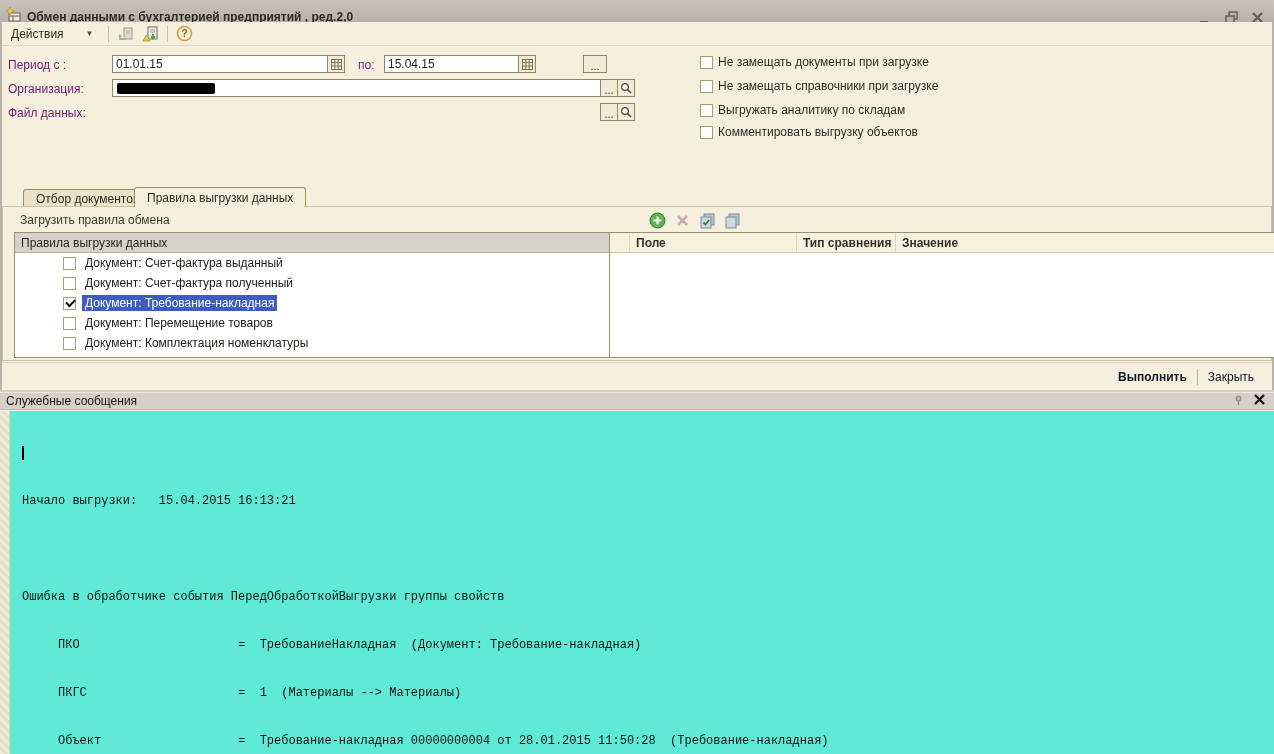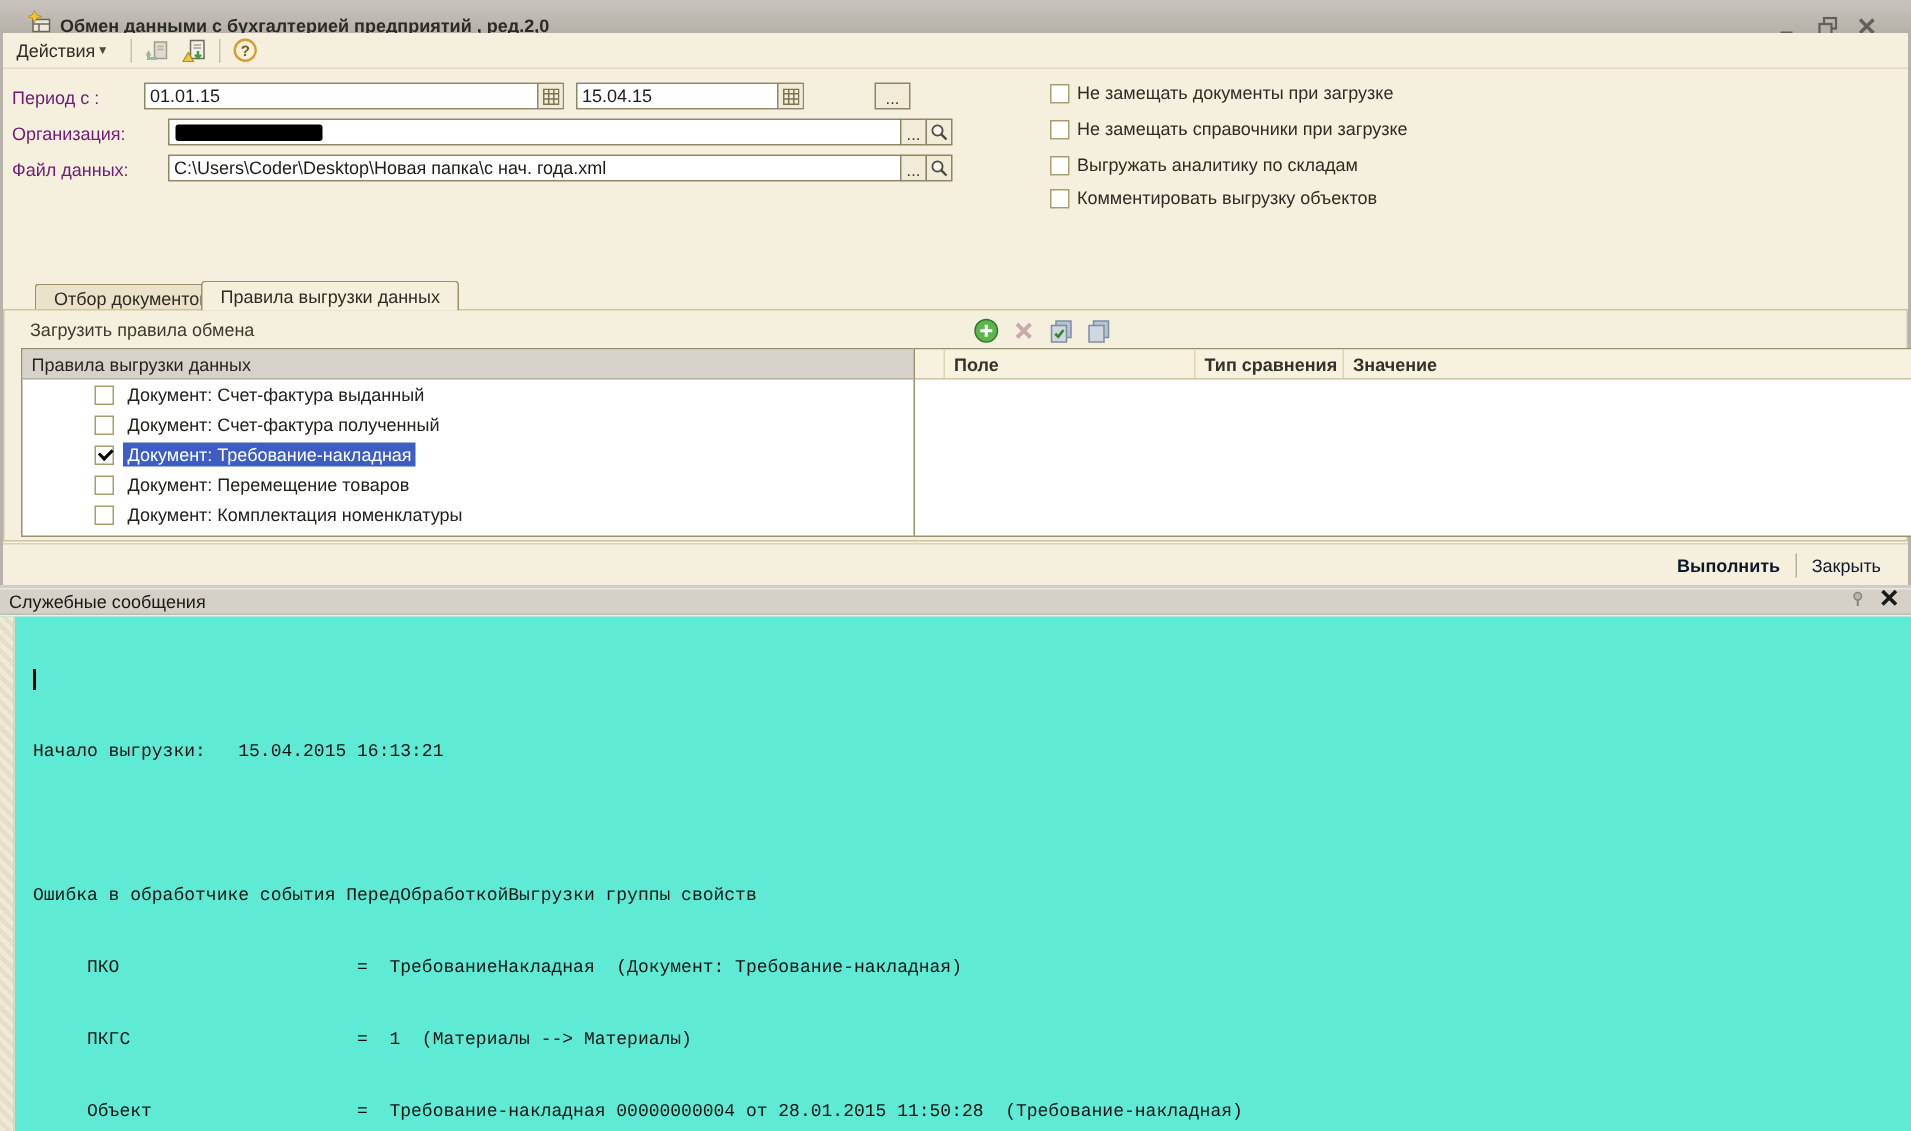--- a/index.html
+++ b/index.html
@@ -3,49 +3,49 @@
 <meta charset="utf-8">
 <style>
   * { margin:0; padding:0; box-sizing:border-box; }
   html,body { width:1274px; height:754px; overflow:hidden; background:#fff; }
   body { font-family:"Liberation Sans", sans-serif; }
   .window { position:relative; width:1274px; height:754px; background:#f5f0dd; overflow:hidden; }
 
   
   .titlebar { position:absolute; left:0; top:0; right:0; height:35px;
     background:linear-gradient(#c8c4bd,#aba79f); border-bottom:1px solid #8f8b84;
-    display:flex; align-items:center; padding:0 19px; gap:5px; }
+    display:flex; align-items:center; padding:0 6px; gap:5px; }
   .title-text { font-size:12px; font-weight:bold; color:#2b2b27; }
   .win-controls { margin-left:auto; display:flex; gap:12px; align-items:center; padding-right:4px; }
   .wc { width:14px; height:14px; display:flex; align-items:flex-end; justify-content:center; cursor:default; }
 
   
   .toolbar { position:absolute; left:0; top:22px; right:0; height:24px; background:#f5f0dd;
     border-bottom:1px solid #e0d9c0; display:flex; align-items:center; padding:0 4px; gap:4px; }
-  .actions-btn { display:flex; align-items:center; gap:1px; font-size:12px; color:#2e2c24;
+  .actions-btn { display:flex; align-items:center; gap:22px; font-size:12px; color:#2e2c24;
     background:transparent; border:1px solid transparent; padding:2px 6px; font-family:inherit; }
   .dd-arrow { font-size:8px; color:#4e4a3e; }
   .tsep { width:1px; height:16px; background:#c9c2a6; margin:0 3px; }
   .tbtn { width:20px; height:20px; display:flex; align-items:center; justify-content:center; }
 
   
   .side-border { position:absolute; top:22px; width:2px; height:368px; background:#b7b3ab; }
   .side-border.left { left:0; } .side-border.right { right:0; }
 
   
   .flabel { position:absolute; font-size:12px; color:#701a75; }
   .lbl-period { left:8px; top:58px; }
   .lbl-to { left:358px; top:58px; }
   .lbl-org { left:8px; top:82px; }
   .lbl-file { left:8px; top:106px; }
 
   .field { position:absolute; height:18px; background:#fff; border:1px solid #8d8768; display:flex; align-items:stretch; }
   .field input { flex:1; border:none; outline:none; font-size:12px; font-family:inherit; color:#1d1d18; padding:0 3px; background:transparent; min-width:0; }
   .cal-btn { width:17px; border-left:1px solid #8d8768; background:#f1ecd7; display:flex; align-items:center; justify-content:center; }
-  .f-period-from { left:96px; top:55px; width:280px; }
+  .f-period-from { left:112px; top:55px; width:233px; }
   .f-period-to { left:384px; top:55px; width:152px; }
   .f-org { left:112px; top:79px; width:489px; position:absolute; }
   .f-file { left:112px; top:103px; width:489px; }
   .redaction { position:absolute; left:4px; top:3px; width:98px; height:11px; background:#000; border-radius:2px; }
 
   .mini-btn { position:absolute; height:18px; background:#f1ecd7; border:1px solid #8d8768;
     font-size:11px; color:#3a382e; display:flex; align-items:flex-end; justify-content:center; padding-bottom:3px; line-height:6px; }
   .dots-period { left:583px; top:55px; width:24px; }
   .dots-org { left:600px; top:79px; width:18px; }
   .mag-org { left:617px; top:79px; width:18px; align-items:center; padding-bottom:0; }
@@ -227,23 +227,20 @@
     <span class="redaction"></span>
   </div>
   <div class="mini-btn dots-org">...</div>
   <div class="mini-btn mag-org">
     <svg width="12" height="12" viewBox="0 0 12 12">
         <circle cx="5" cy="5" r="3.4" fill="#fbf9f1" stroke="#4a4a40" stroke-width="1.2"></circle>
         <line x1="7.6" y1="7.6" x2="11" y2="11" stroke="#4a4a40" stroke-width="1.6"></line>
       </svg>
   </div>
 
-  <div class="field f-file">
-    <input value="C:\Users\Coder\Desktop\Новая папка\с нач. года.xml" style="">
-  </div>
   <div class="mini-btn dots-file">...</div>
   <div class="mini-btn mag-file">
     <svg width="12" height="12" viewBox="0 0 12 12">
         <circle cx="5" cy="5" r="3.4" fill="#fbf9f1" stroke="#4a4a40" stroke-width="1.2"></circle>
         <line x1="7.6" y1="7.6" x2="11" y2="11" stroke="#4a4a40" stroke-width="1.6"></line>
       </svg>
   </div>
 
   <div class="opt opt0">
     <span class="cb"></span>

